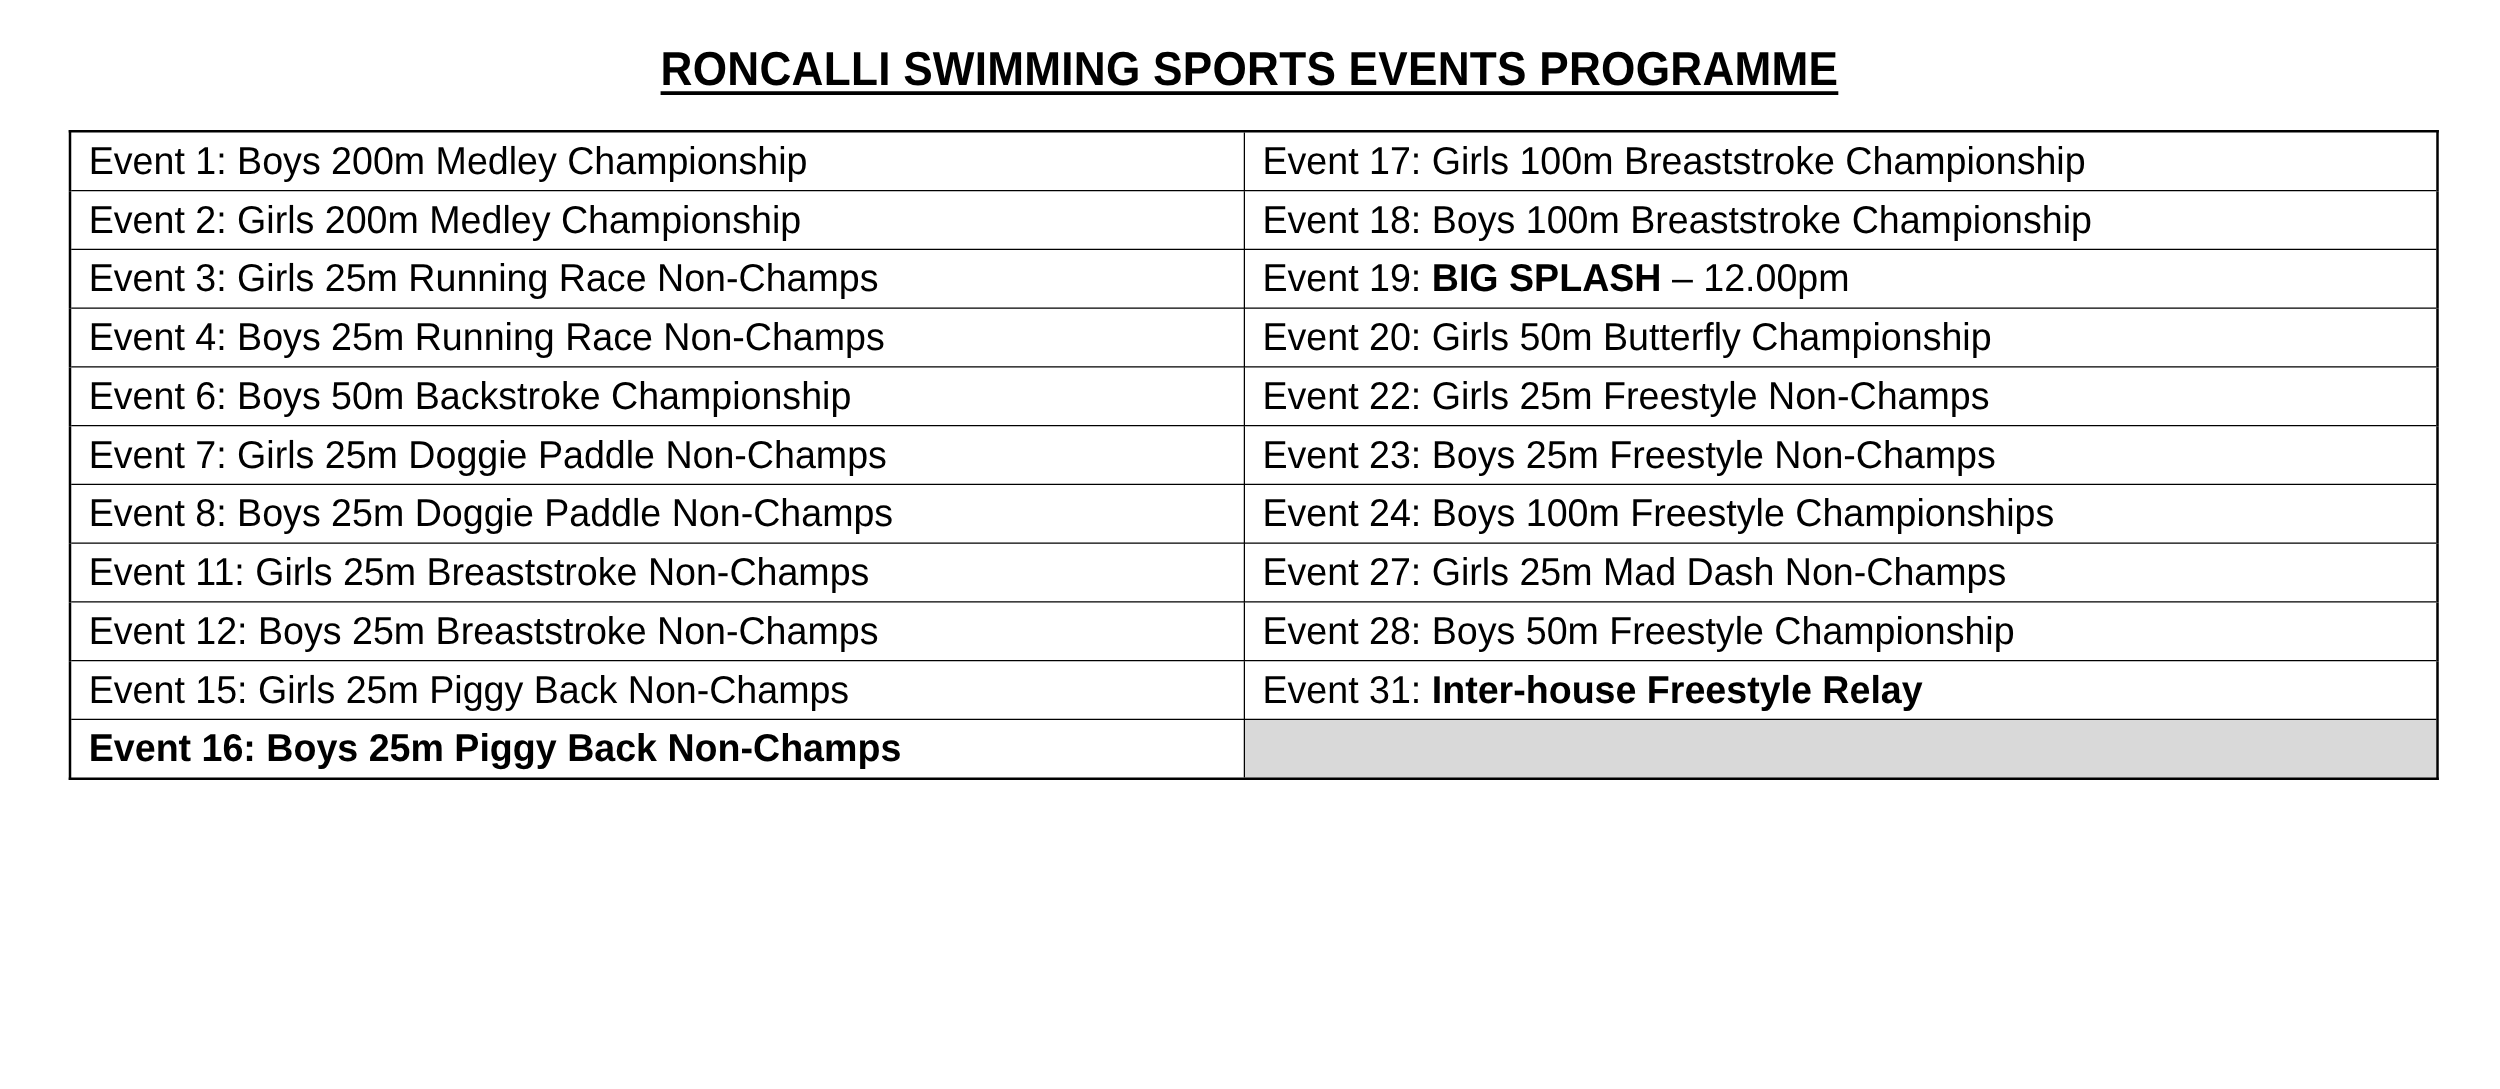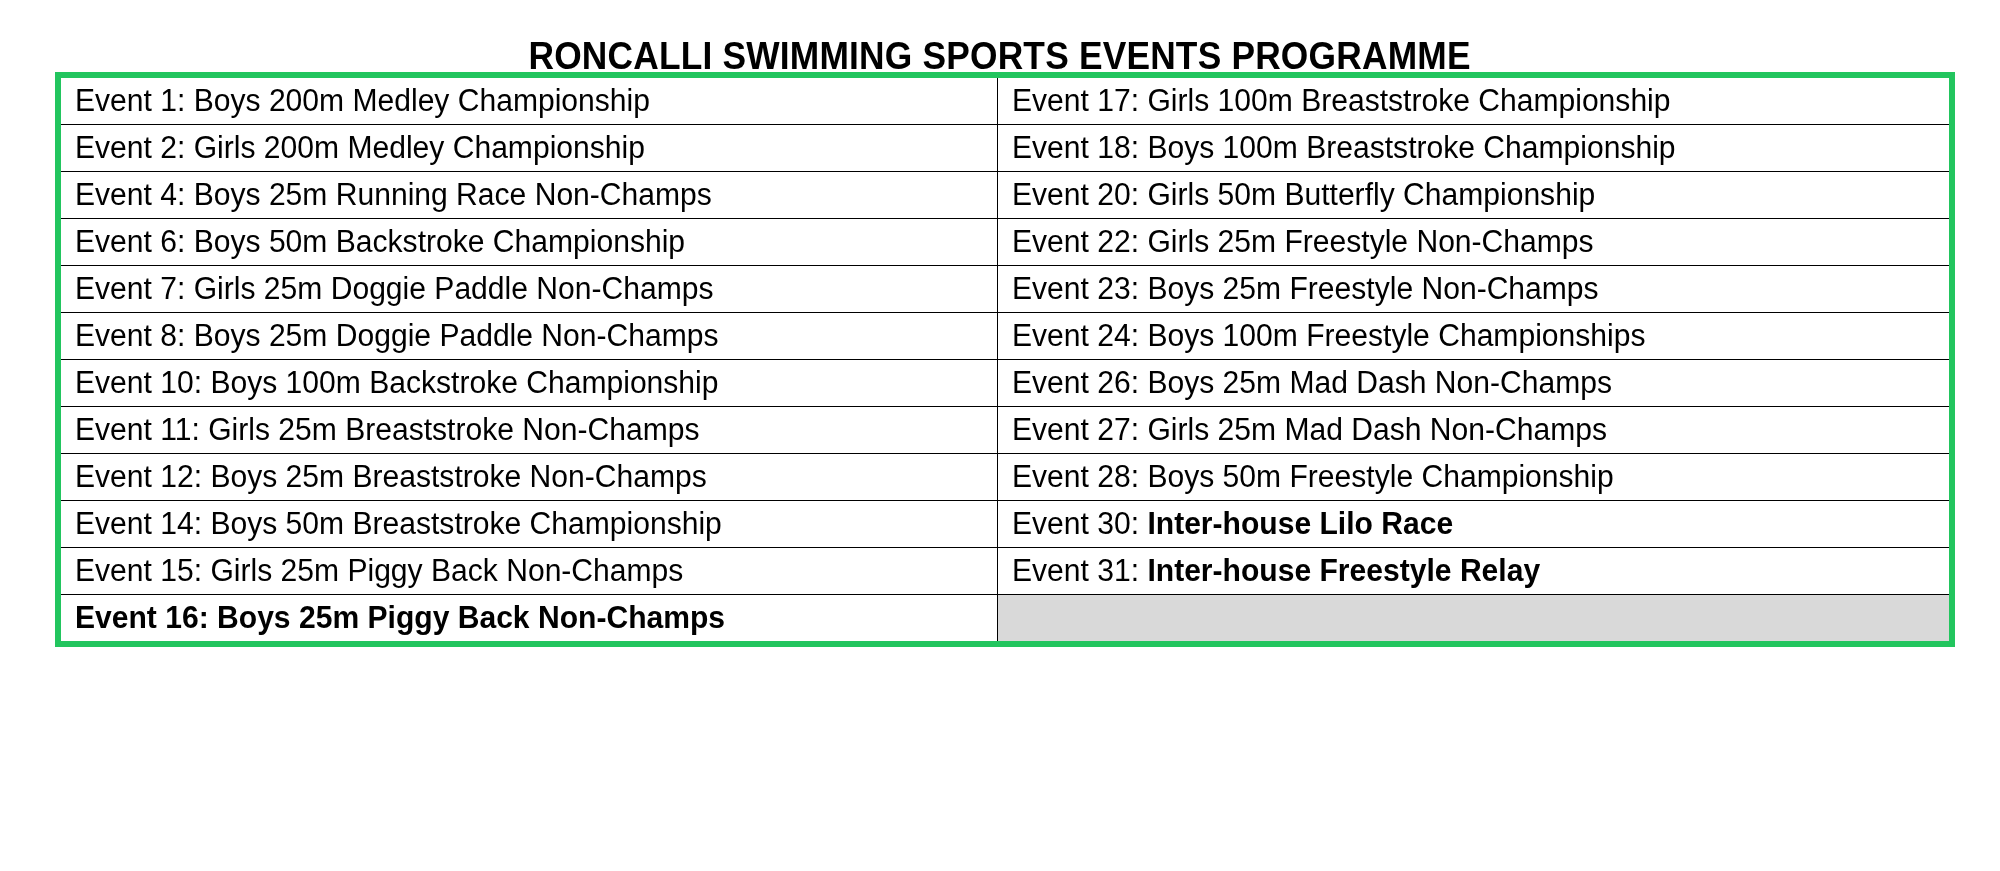--- a/index.html
+++ b/index.html
@@ -51,21 +51,22 @@
   .prog-table-wrap {
     position: absolute;
     left: 55px;
     top: 72px;
     width: 1894px;
   }
   table.programme {
     border-collapse: collapse;
     table-layout: fixed;
     width: 1894px;
-    border: 6px solid #22c55e;
+    border: 2px solid #22c55e;
+    margin-top: 32px;
   }
   table.programme col.col-left  { width: 939px; }
   table.programme col.col-right { width: 955px; }
 
   table.programme td {
     border: 1px solid #000000;
     height: 46px;
     padding: 0 0 0 14px;
     vertical-align: middle;
     font-size: 31px;
@@ -117,50 +118,46 @@
       <tbody id="programme-body">
           <tr>
             <td><span class="cell-text"><span>Event 1: </span><span>Boys 200m Medley Championship</span></span></td>
             <td><span class="cell-text"><span>Event 17: </span><span>Girls 100m Breaststroke Championship</span></span></td>
           </tr>
           <tr>
             <td><span class="cell-text"><span>Event 2: </span><span>Girls 200m Medley Championship</span></span></td>
             <td><span class="cell-text"><span>Event 18: </span><span>Boys 100m Breaststroke Championship</span></span></td>
           </tr>
           <tr>
+            <td><span class="cell-text"><span>Event 3: </span><span>Girls 25m Running Race Non-Champs</span></span></td>
+            <td><span class="cell-text"><span>Event 19: </span><span class="bold-part">BIG SPLASH</span><span> – 12.00pm</span></span></td>
+          </tr>
+          <tr>
             <td><span class="cell-text"><span>Event 4: </span><span>Boys 25m Running Race Non-Champs</span></span></td>
             <td><span class="cell-text"><span>Event 20: </span><span>Girls 50m Butterfly Championship</span></span></td>
           </tr>
           <tr>
             <td><span class="cell-text"><span>Event 6: </span><span>Boys 50m Backstroke Championship</span></span></td>
             <td><span class="cell-text"><span>Event 22: </span><span>Girls 25m Freestyle Non-Champs</span></span></td>
           </tr>
           <tr>
             <td><span class="cell-text"><span>Event 7: </span><span>Girls 25m Doggie Paddle Non-Champs</span></span></td>
             <td><span class="cell-text"><span>Event 23: </span><span>Boys 25m Freestyle Non-Champs</span></span></td>
           </tr>
           <tr>
             <td><span class="cell-text"><span>Event 8: </span><span>Boys 25m Doggie Paddle Non-Champs</span></span></td>
             <td><span class="cell-text"><span>Event 24: </span><span>Boys 100m Freestyle Championships</span></span></td>
           </tr>
           <tr>
-            <td><span class="cell-text"><span>Event 10: </span><span>Boys 100m Backstroke Championship</span></span></td>
-            <td><span class="cell-text"><span>Event 26: </span><span>Boys 25m Mad Dash Non-Champs</span></span></td>
-          </tr>
-          <tr>
             <td><span class="cell-text"><span>Event 11: </span><span>Girls 25m Breaststroke Non-Champs</span></span></td>
             <td><span class="cell-text"><span>Event 27: </span><span>Girls 25m Mad Dash Non-Champs</span></span></td>
           </tr>
           <tr>
             <td><span class="cell-text"><span>Event 12: </span><span>Boys 25m Breaststroke Non-Champs</span></span></td>
             <td><span class="cell-text"><span>Event 28: </span><span>Boys 50m Freestyle Championship</span></span></td>
-          </tr>
-          <tr>
-            <td><span class="cell-text"><span>Event 14: </span><span>Boys 50m Breaststroke Championship</span></span></td>
-            <td><span class="cell-text"><span>Event 30: </span><span class="bold-part">Inter-house Lilo Race</span></span></td>
           </tr>
           <tr>
             <td><span class="cell-text"><span>Event 15: </span><span>Girls 25m Piggy Back Non-Champs</span></span></td>
             <td><span class="cell-text"><span>Event 31: </span><span class="bold-part">Inter-house Freestyle Relay</span></span></td>
           </tr>
           <tr>
             <td><span class="cell-text"><span>Event 16: </span><span>Boys 25m Piggy Back Non-Champs</span></span></td>
             <td class="blank-cell"></td>
           </tr>
         </tbody>

